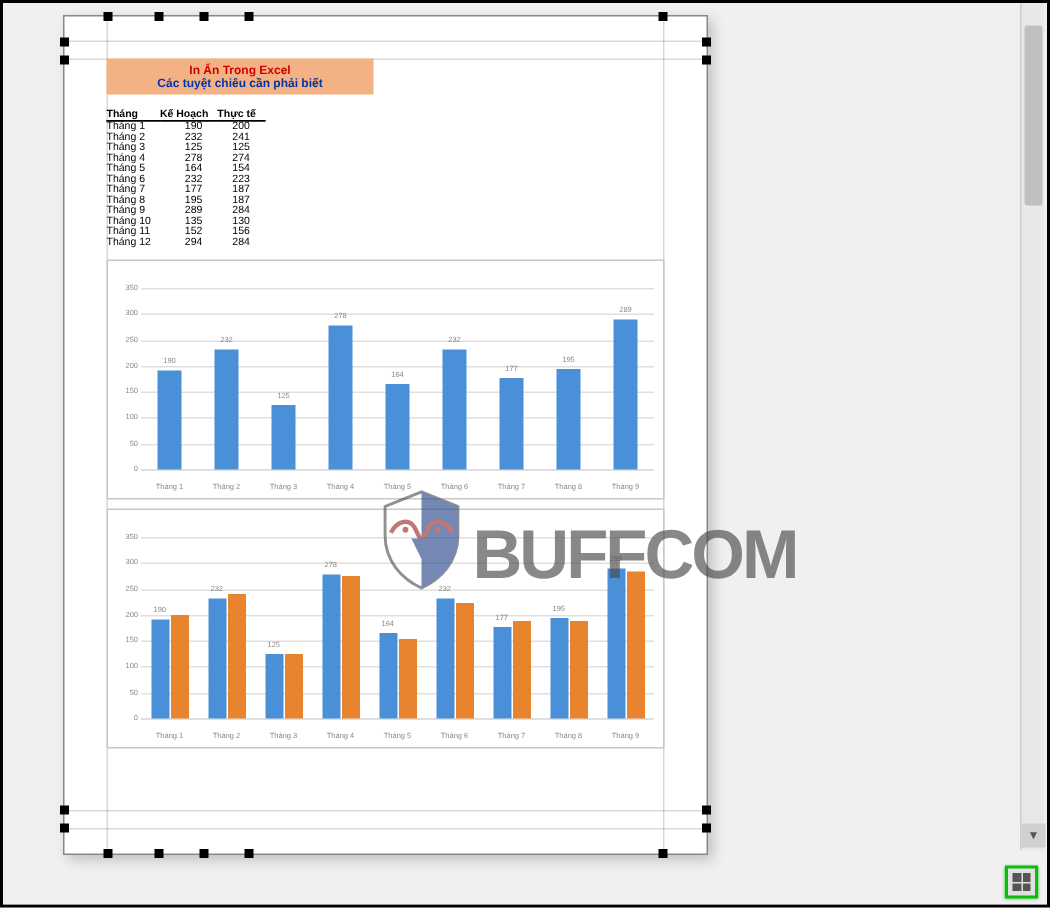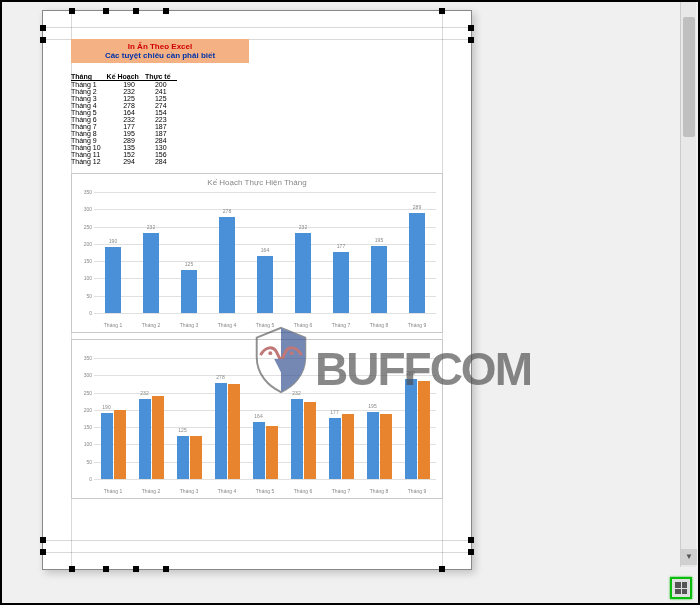--- a/index.html
+++ b/index.html
@@ -300,21 +300,21 @@
   <div class="margin-handle" style="top:-3px;right:26px"></div>
   <div class="margin-handle" style="bottom:-3px;left:26px"></div>
   <div class="margin-handle" style="bottom:-3px;left:60px"></div>
   <div class="margin-handle" style="bottom:-3px;left:90px"></div>
   <div class="margin-handle" style="bottom:-3px;left:120px"></div>
   <div class="margin-handle" style="bottom:-3px;right:26px"></div>
 
   <div class="content">
 
     <div class="title-box">
-      <div class="line1">In Ấn Theo Excel</div>
+      <div class="line1">In Ấn Trong Excel</div>
       <div class="line2">Các tuyệt chiêu cần phải biết</div>
     </div>
 
     <table class="data-table">
       <thead>
           <tr id="table-head">
             <th>Tháng</th>
             <th>Kế Hoạch</th>
             <th>Thực tế</th>
           </tr>
@@ -377,21 +377,20 @@
           </tr>
           <tr>
             <td>Tháng 12</td>
             <td class="num">294</td>
             <td class="num">284</td>
           </tr>
         </tbody>
     </table>
 
     <div class="chart-box">
-      <div class="chart-title">Kế Hoạch Thực Hiện Tháng</div>
       <div class="plot" id="plot1">
           <div class="gridline" style="top: 100%;"></div>
           <div class="ytick" style="top: 100%;">0</div>
           <div class="gridline" style="top: 85.7143%;"></div>
           <div class="ytick" style="top: 85.7143%;">50</div>
           <div class="gridline" style="top: 71.4286%;"></div>
           <div class="ytick" style="top: 71.4286%;">100</div>
           <div class="gridline" style="top: 57.1429%;"></div>
           <div class="ytick" style="top: 57.1429%;">150</div>
           <div class="gridline" style="top: 42.8571%;"></div>

